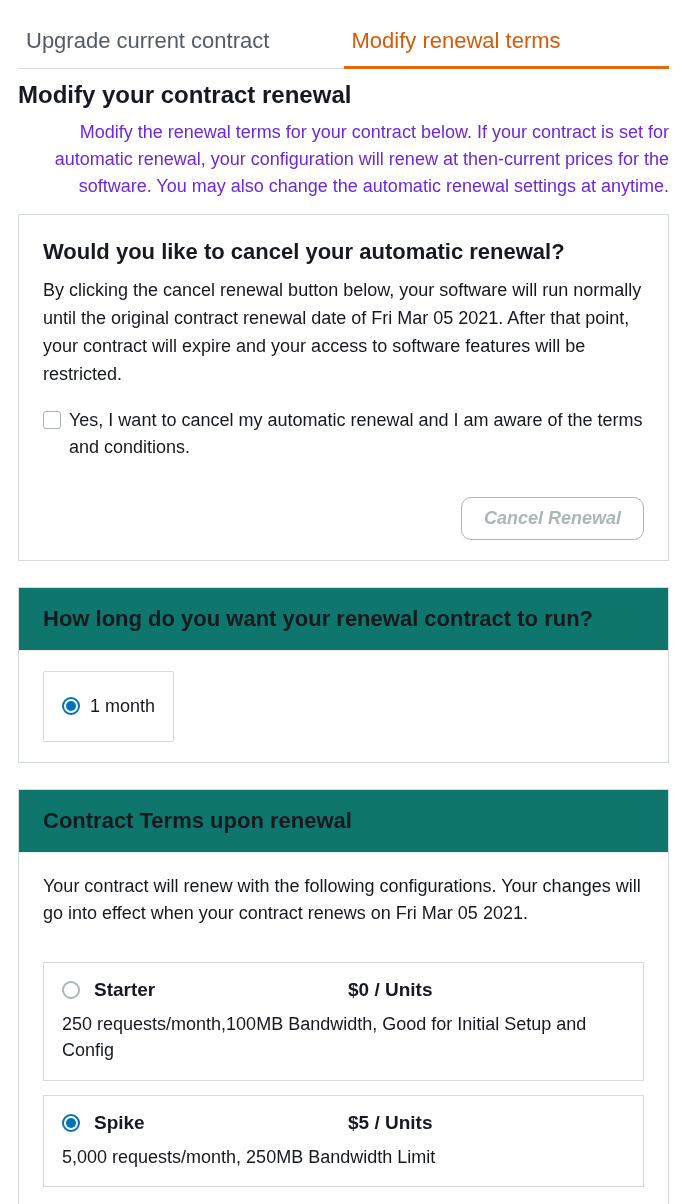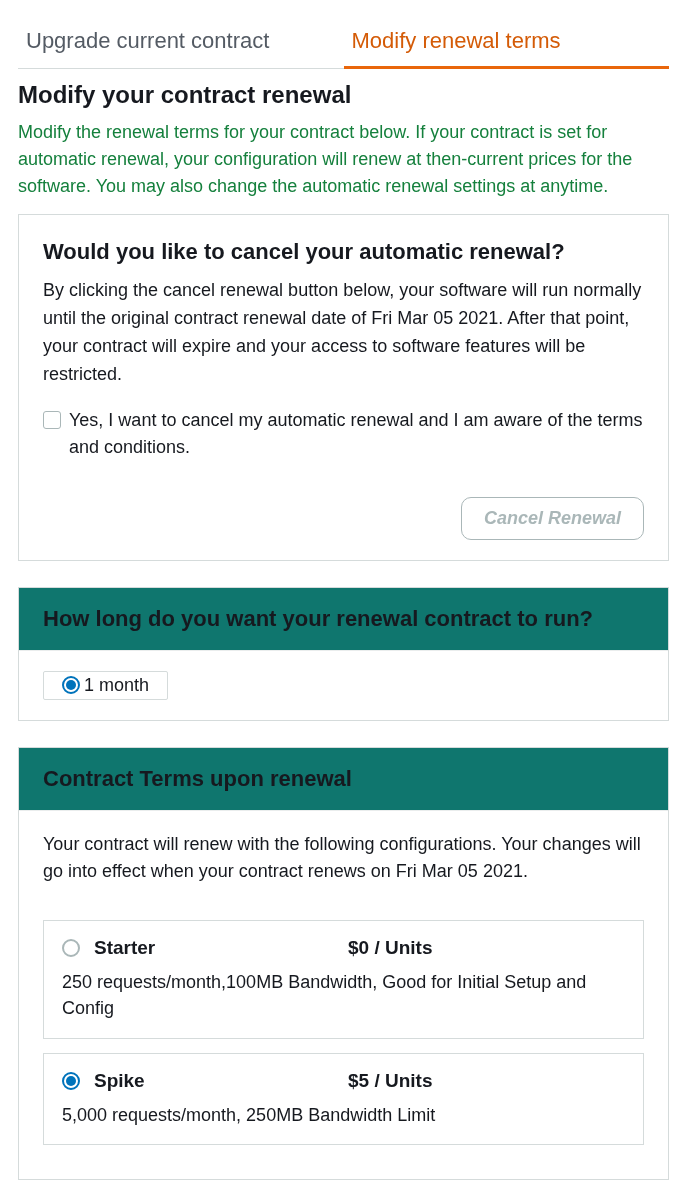--- a/index.html
+++ b/index.html
@@ -37,22 +37,23 @@
     background: #e9660b;
   }
   h1.page-title {
     font-size: 24px;
     font-weight: 700;
     margin: 8px 0 10px 0;
   }
   .page-desc {
     font-size: 18px;
     line-height: 1.5;
-    color: #15803d;
+    color: #6d28d9;
     margin-bottom: 14px;
+    text-align: right;
   }
   .card {
     border: 1px solid #d5dbdb;
     background: #fff;
     margin-bottom: 26px;
   }
   .card-header {
     background: #0f766e;
     padding: 18px 24px;
     font-size: 22px;
@@ -101,23 +102,23 @@
     font-size: 18px;
     font-weight: 700;
     font-style: italic;
     padding: 10px 22px;
     border-radius: 10px;
     cursor: not-allowed;
   }
   .radio-chip {
     display: inline-flex;
     align-items: center;
-    gap: 4px;
+    gap: 10px;
     border: 1px solid #d5dbdb;
-    padding: 3px 18px;
+    padding: 24px 18px;
     font-size: 18px;
     border-radius: 2px;
   }
   .radio {
     width: 18px;
     height: 18px;
     border: 2px solid #0073bb;
     border-radius: 50%;
     display: inline-flex;
     align-items: center;

